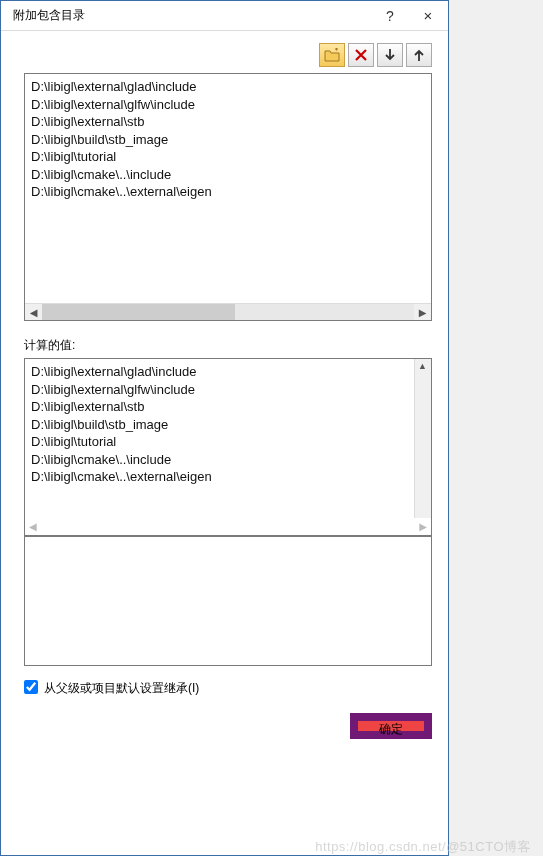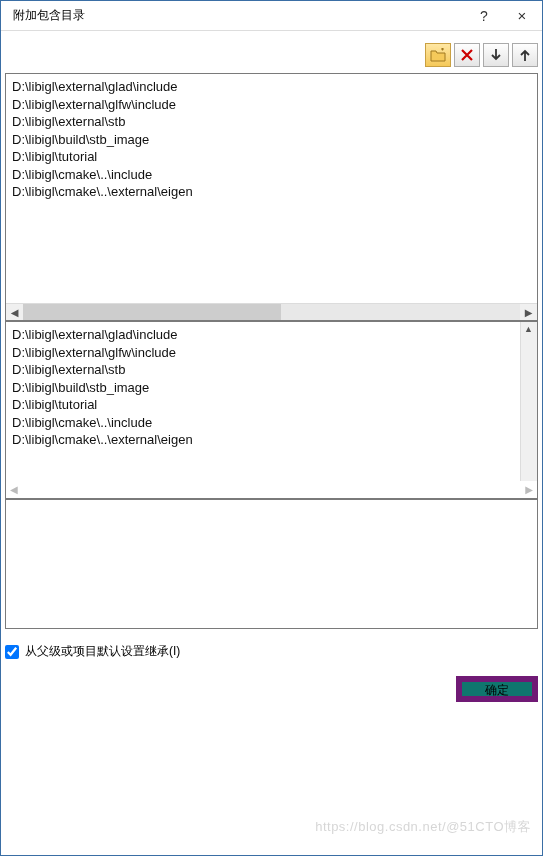--- a/index.html
+++ b/index.html
@@ -1,47 +1,47 @@
 <!DOCTYPE html>
 <html><head>
   <meta charset="utf-8">
   <style>
     * { box-sizing: border-box; margin: 0; padding: 0; }
     body { font-family: "Microsoft YaHei", "Segoe UI", Tahoma, sans-serif; font-size: 12px; background: #f0f0f0; width: 543px; height: 856px; overflow: hidden; }
-    .window { width: 543px; height: 856px; background: #fff; border: 1px solid #3a6ea5; display: flex; flex-direction: column; }
+    .window { width: 449px; height: 856px; background: #fff; border: 1px solid #3a6ea5; display: flex; flex-direction: column; }
     .titlebar { height: 30px; background: #fff; border-bottom: 1px solid #ddd; display: flex; align-items: center; padding: 0 8px 0 12px; }
     .title { flex: 1; font-size: 12px; color: #000; }
     .titlebar-btns { display: flex; gap: 14px; }
     .tb-btn { width: 24px; height: 24px; display: flex; align-items: center; justify-content: center; font-size: 14px; color: #333; cursor: pointer; }
     .tb-close { font-size: 15px; }
-    .content { flex: 1; padding: 12px 4px; display: flex; flex-direction: column; }
+    .content { flex: 1; padding: 12px 16px; display: flex; flex-direction: column; margin-left: 7px; }
     .toolbar { display: flex; justify-content: flex-end; gap: 3px; margin-bottom: 6px; }
     .tbtn { width: 26px; height: 24px; border: 1px solid #aaa; background: linear-gradient(#fefefe, #e5e5e5); display: flex; align-items: center; justify-content: center; cursor: pointer; }
     .tbtn.folder { background: linear-gradient(#ffe7a3, #f5c95a); border-color: #c9a042; }
     .edit-box { border: 1px solid #7a7a7a; height: 248px; display: flex; flex-direction: column; }
     .edit-text { flex: 1; padding: 4px 6px; font-size: 13px; color: #111; line-height: 1.35; overflow: auto; white-space: pre; font-family: "Microsoft YaHei", "Segoe UI", sans-serif; }
     .edit-scroll { height: 17px; background: #f0f0f0; border-top: 1px solid #dcdcdc; display: flex; align-items: center; }
     .sc-arrow { width: 17px; height: 17px; display: flex; align-items: center; justify-content: center; font-size: 10px; color: #555; cursor: pointer; }
     .sc-track { flex: 1; height: 100%; background: #e8e8e8; position: relative; }
     .sc-thumb { position: absolute; left: 0; top: 0; height: 100%; width: 52%; background: #cdcdcd; }
     .section-label { margin-top: 16px; margin-bottom: 4px; font-size: 12px; color: #000; }
     .calc-box { border: 1px solid #7a7a7a; height: 178px; display: flex; flex-direction: column; }
     .calc-text { flex: 1; padding: 4px 6px; font-size: 13px; color: #111; line-height: 1.35; overflow: hidden; white-space: pre; }
     .calc-scroll { height: 17px; display: flex; align-items: center; padding: 0 4px; }
     .calc-vscroll { width: 17px; background: #f0f0f0; border-left: 1px solid #dcdcdc; position: relative; }
     .calc-vscroll::before { content: "▲"; position: absolute; top: 2px; left: 3px; font-size: 9px; color: #555; }
     .calc-body { display: flex; flex: 1; }
     .inherit-box { border: 1px solid #7a7a7a; height: 130px; }
     .bottom-row { display: flex; align-items: center; margin-top: 14px; gap: 10px; }
-    .chk { display: flex; align-items: center; gap: 6px; flex: 1; }
+    .chk { display: flex; gap: 6px; flex: 1; }
     .chk input { width: 14px; height: 14px; }
     .btn { min-width: 82px; height: 26px; border: 1px solid #adadad; background: linear-gradient(#fefefe, #e5e5e5); font-size: 12px; cursor: pointer; padding: 0 10px; }
     .btn-row { display: flex; justify-content: flex-end; gap: 8px; margin-top: 16px; }
-    .btn.primary { border: 6px solid #701a75; background: #0f766e; }
-    .watermark { position: absolute; bottom: 20px; right: 12px; font-size: 13px; color: #bbb; opacity: 0.6; letter-spacing: 0.5px; pointer-events: none; }
+    .btn.primary { border: 8px solid #701a75; background: #ef4444; }
+    .watermark { position: absolute; bottom: 0; right: 12px; font-size: 13px; color: #bbb; opacity: 0.6; letter-spacing: 0.5px; pointer-events: none; }
     .outer { position: relative; }
   </style>
 </head>
 <body>
 
 <div class="outer">
 <div class="window">
   <div class="titlebar">
     <div class="title">附加包含目录</div>
     <div class="titlebar-btns">
@@ -86,20 +86,21 @@
 D:\libigl\cmake\..\external\eigen</div>
       <div class="edit-scroll">
         <div class="sc-arrow">◀</div>
         <div class="sc-track">
           <div class="sc-thumb"></div>
         </div>
         <div class="sc-arrow">▶</div>
       </div>
     </div>
 
+    <div class="section-label">计算的值:</div>
     <div class="calc-box">
       <div class="calc-body">
         <div class="calc-text">D:\libigl\external\glad\include
 D:\libigl\external\glfw\include
 D:\libigl\external\stb
 D:\libigl\build\stb_image
 D:\libigl\tutorial
 D:\libigl\cmake\..\include
 D:\libigl\cmake\..\external\eigen</div>
         <div class="calc-vscroll"></div>

